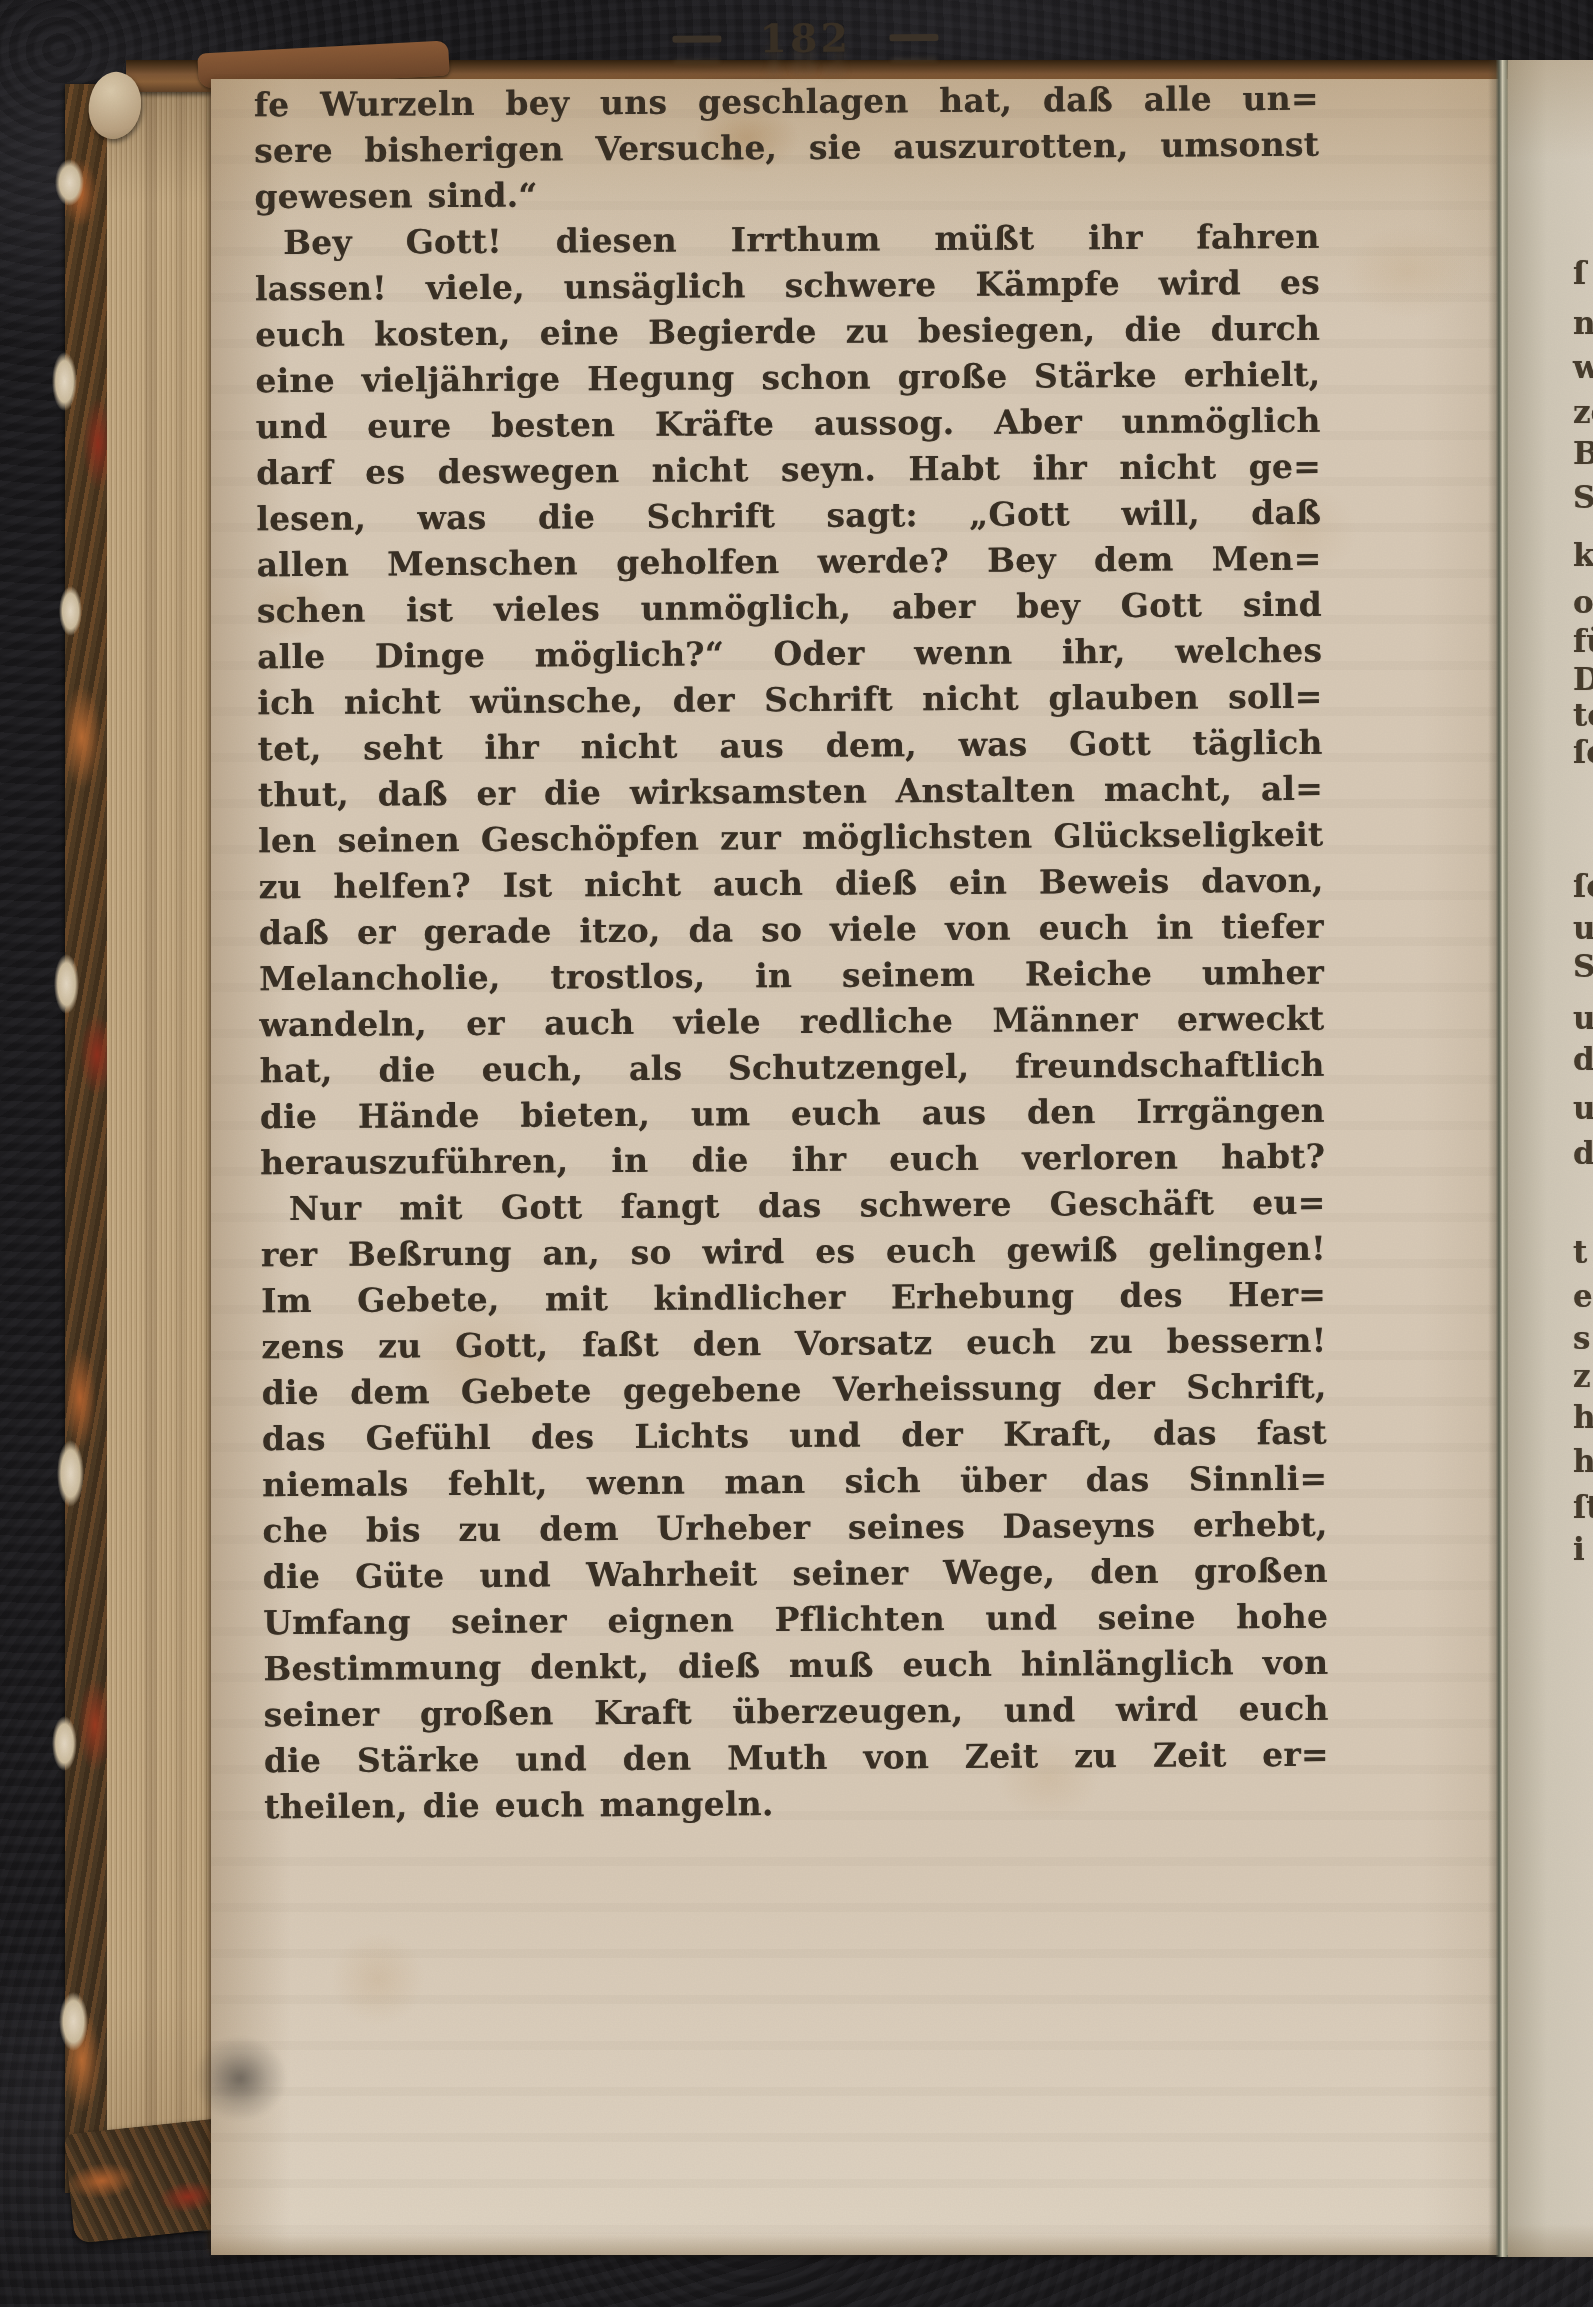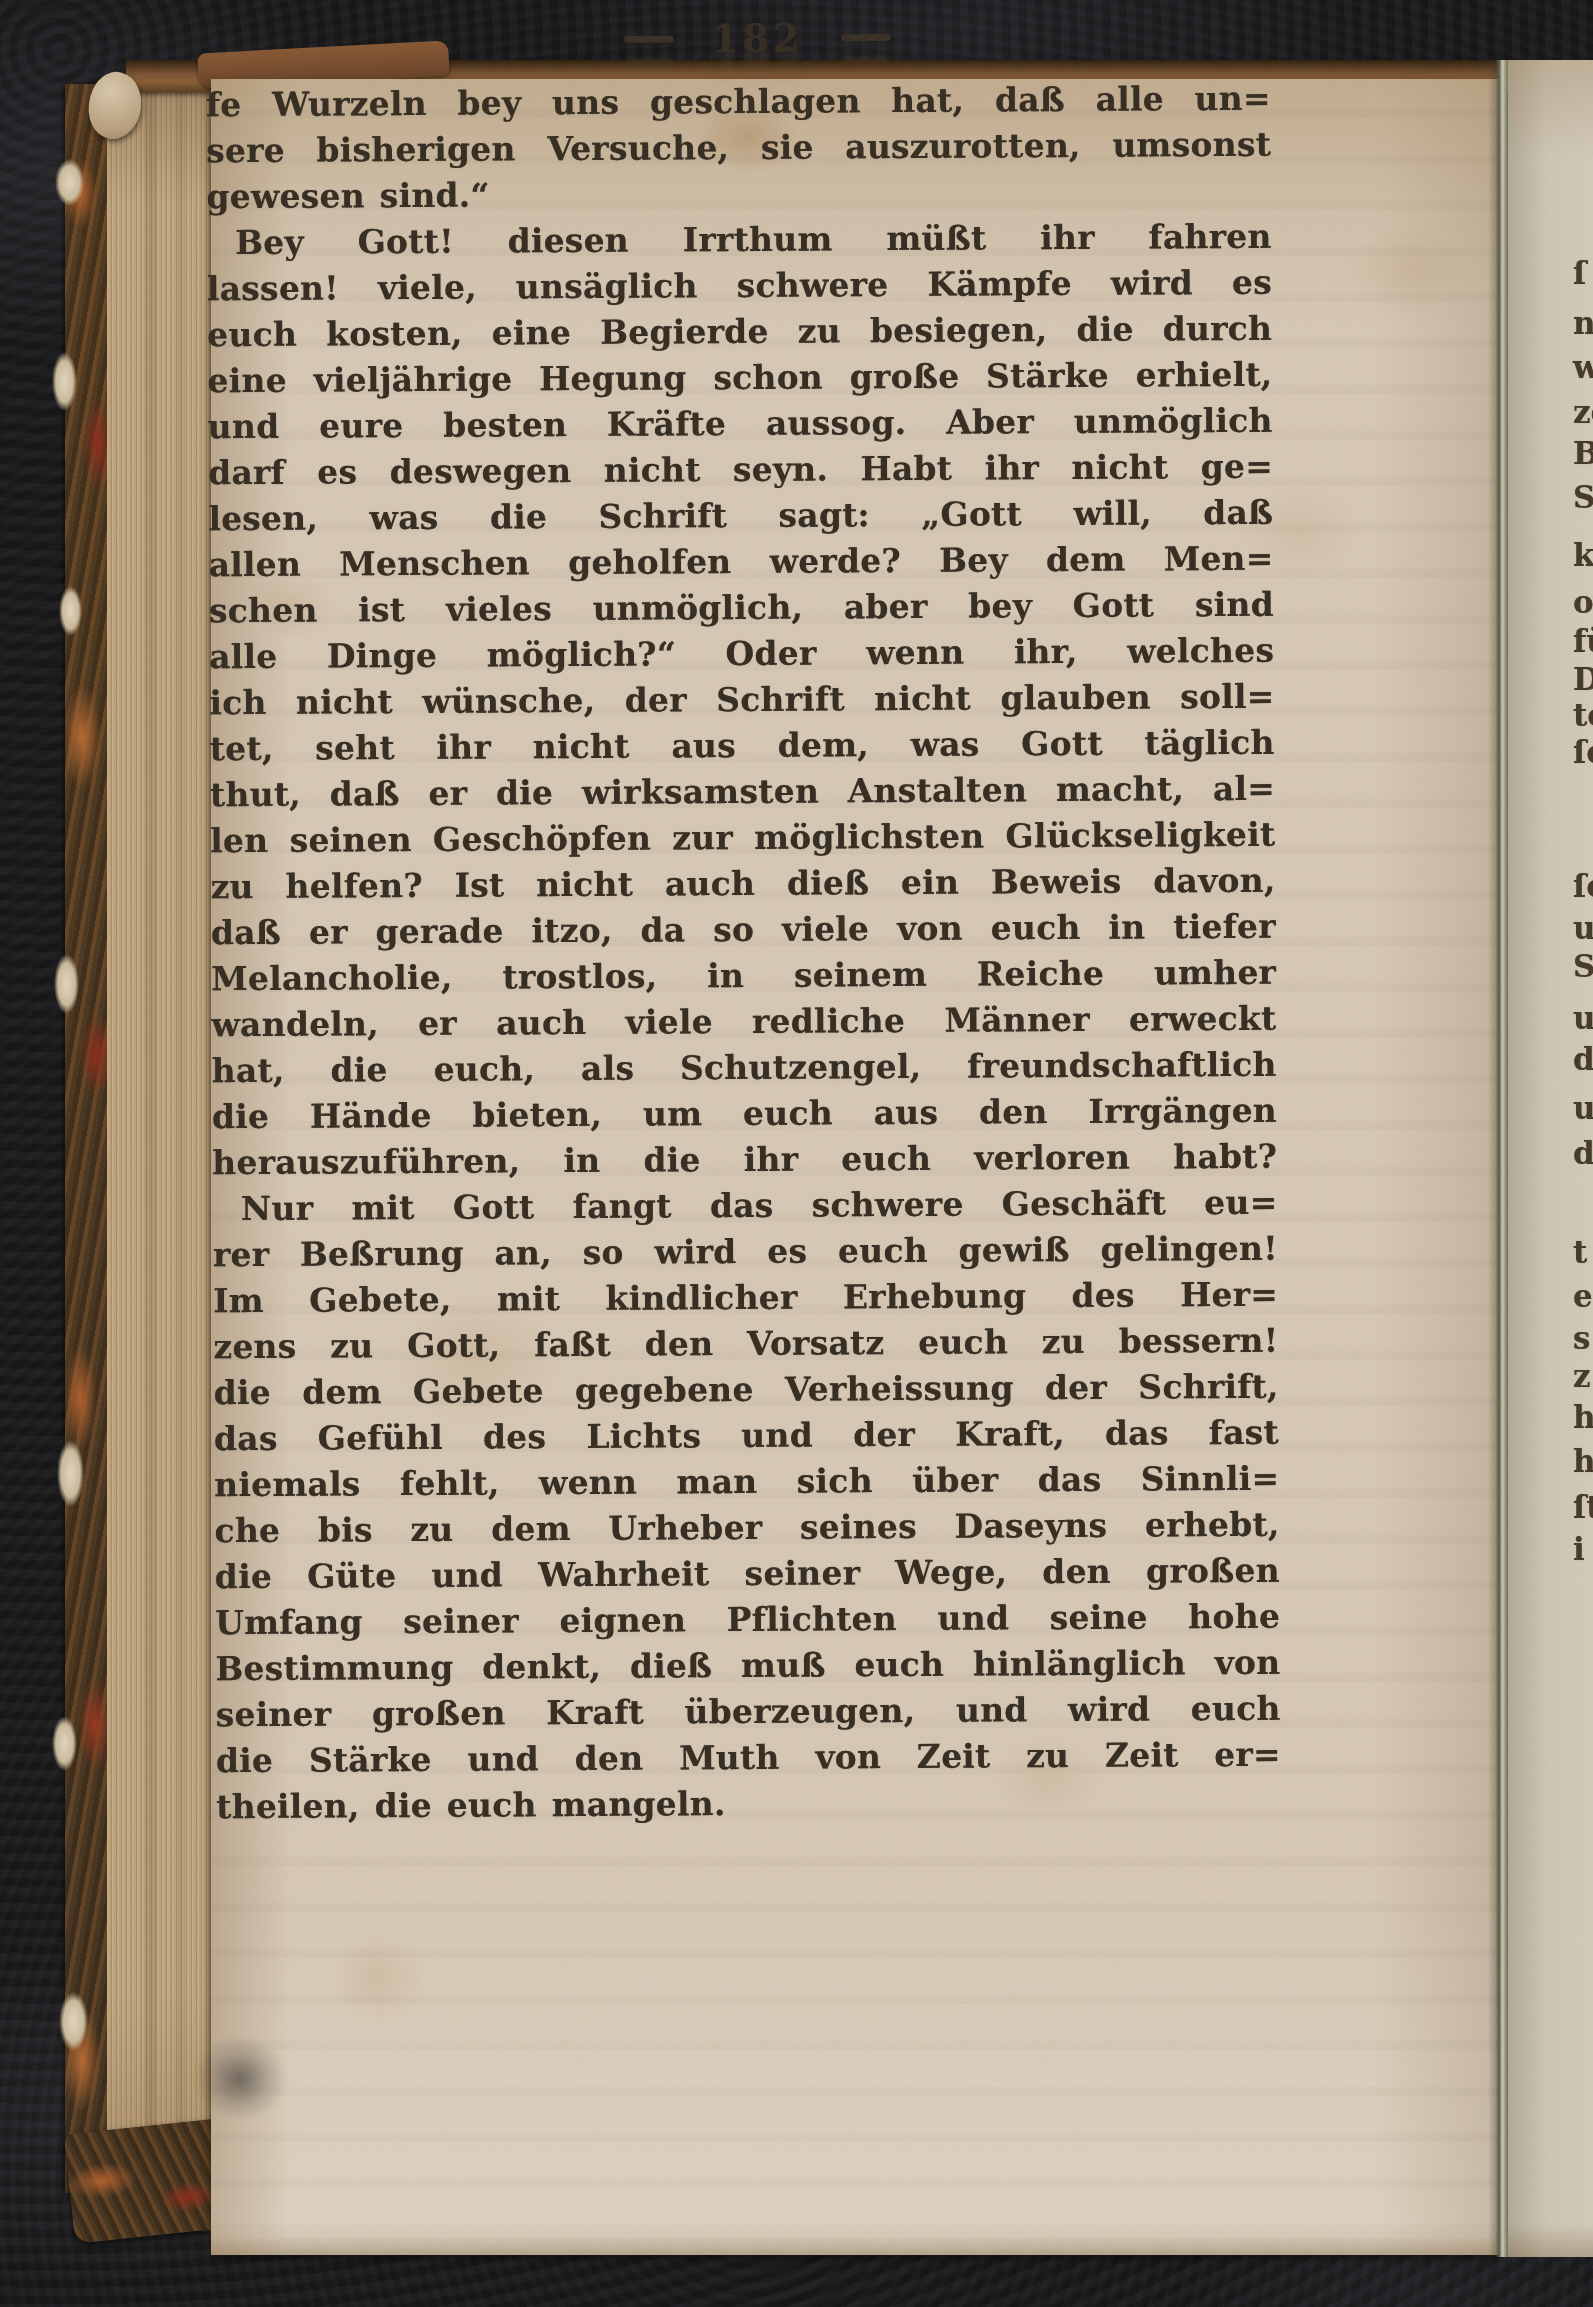--- a/index.html
+++ b/index.html
@@ -75,21 +75,21 @@
       radial-gradient(ellipse 84px 67px at 1088px 452px, rgba(160,112,52,.10), transparent 70%),
       radial-gradient(ellipse 75px 59px at 837px 1699px, rgba(160,112,52,.12), transparent 70%),
       radial-gradient(ellipse 67px 67px at 167px 1900px, rgba(160,112,52,.14), transparent 70%),
       radial-gradient(ellipse 92px 67px at 1197px 193px, rgba(160,112,52,.12), transparent 70%),
       radial-gradient(ellipse 59px 50px at 80px 527px, rgba(150,105,48,.16), transparent 70%),
       linear-gradient(180deg, rgba(172,140,100,.36), rgba(172,140,100,.08) 126px, rgba(172,140,100,0) 226px),
       linear-gradient(90deg, rgba(138,108,72,.34), rgba(138,108,72,0) 80px),
       linear-gradient(270deg, rgba(125,100,65,.20), rgba(125,100,65,0) 126px),
       linear-gradient(0deg, rgba(115,90,55,.38), rgba(115,90,55,0) 23.4px),
       linear-gradient(180deg, #cfbfa8, var(--paper) 251px, var(--paper) 1800px, var(--paper-light));
-    box-shadow:-4.2px 0 6.7px -2.5px rgba(60,40,20,.55), 0 5px 8.4px -3.3px rgba(0,0,0,.6);}
+    box-shadow:-4.2px 0 6.7px -2.5px rgba(60,40,20,.55), 0 5px 8.4px -3.3px rgba(0,0,0,.6);padding-left:48px;}
   .smudge{left:193px;top:2036px;width:94px;height:85px;
     background:radial-gradient(closest-side, rgba(42,40,38,.55), rgba(42,40,38,.18) 60%, rgba(42,40,38,0));
     filter:blur(1.7px);}
 
   
   .text-block{left:122px;top:181px;width:1065px;transform:rotate(-0.35deg);transform-origin:center;color:var(--ink);}
   .page-header{position:absolute;left:419px;top:-60px;width:266px;height:39px;display:flex;align-items:center;justify-content:space-between;}
   .header-dash{width:49px;height:6.7px;background:#3b3228;border-radius:2.5px;
     box-shadow:0 22px 4.2px -1.7px rgba(105,88,66,.30);}
   .page-number{font-size:39px;line-height:1;font-weight:700;letter-spacing:3.3px;

